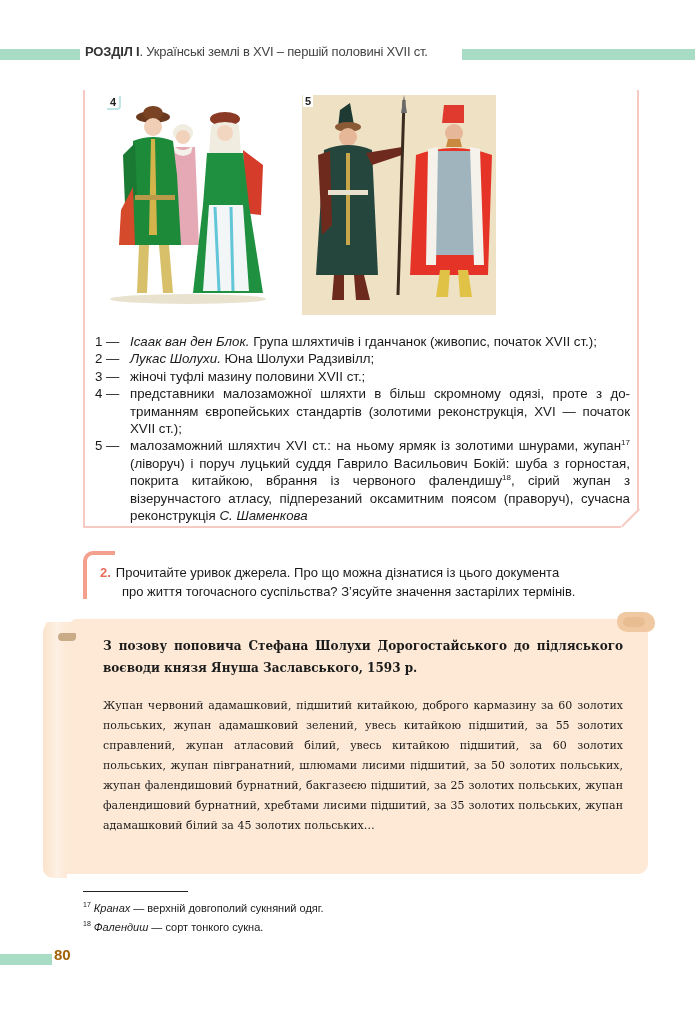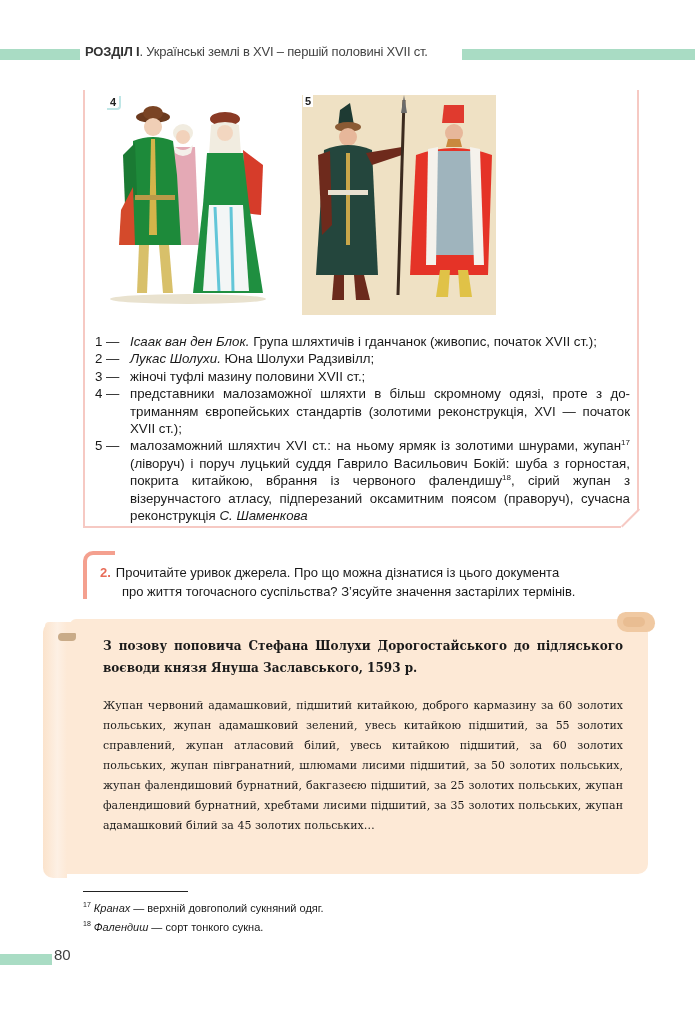--- a/index.html
+++ b/index.html
@@ -68,21 +68,21 @@
   .src-body { margin-top: 17px; font-size: 11px; line-height: 20px; text-align: justify; }
 
   
   .fn-rule { position: absolute; left: 83px; top: 891px; width: 105px; height: 1px; background: #222; }
   .footnotes { position: absolute; left: 83px; top: 899px; font-size: 11px; line-height: 19px; }
   .footnotes i { font-style: italic; }
   .footnotes sup { font-size: 7px; }
 
   
   .pg-bar { position: absolute; left: 0; top: 954px; width: 52px; height: 11px; background: #a9dcc4; }
-  .pg-num { position: absolute; left: 54px; top: 946px; font-weight: normal; font-size: 15px; color: #404040; }
+  .pg-num { position: absolute; left: 54px; top: 946px; font-weight: bold; font-size: 15px; color: #a16207; }
 </style>
 </head>
 <body>
 
 <div class="hdr-bar-left"></div>
 <div class="hdr-text"><b>РОЗДІЛ І</b><span>. Українські землі в XVI – першій половині XVII ст.</span></div>
 <div class="hdr-bar-right"></div>
 
 <div class="fig-box">
     <div class="chamfer"></div>

